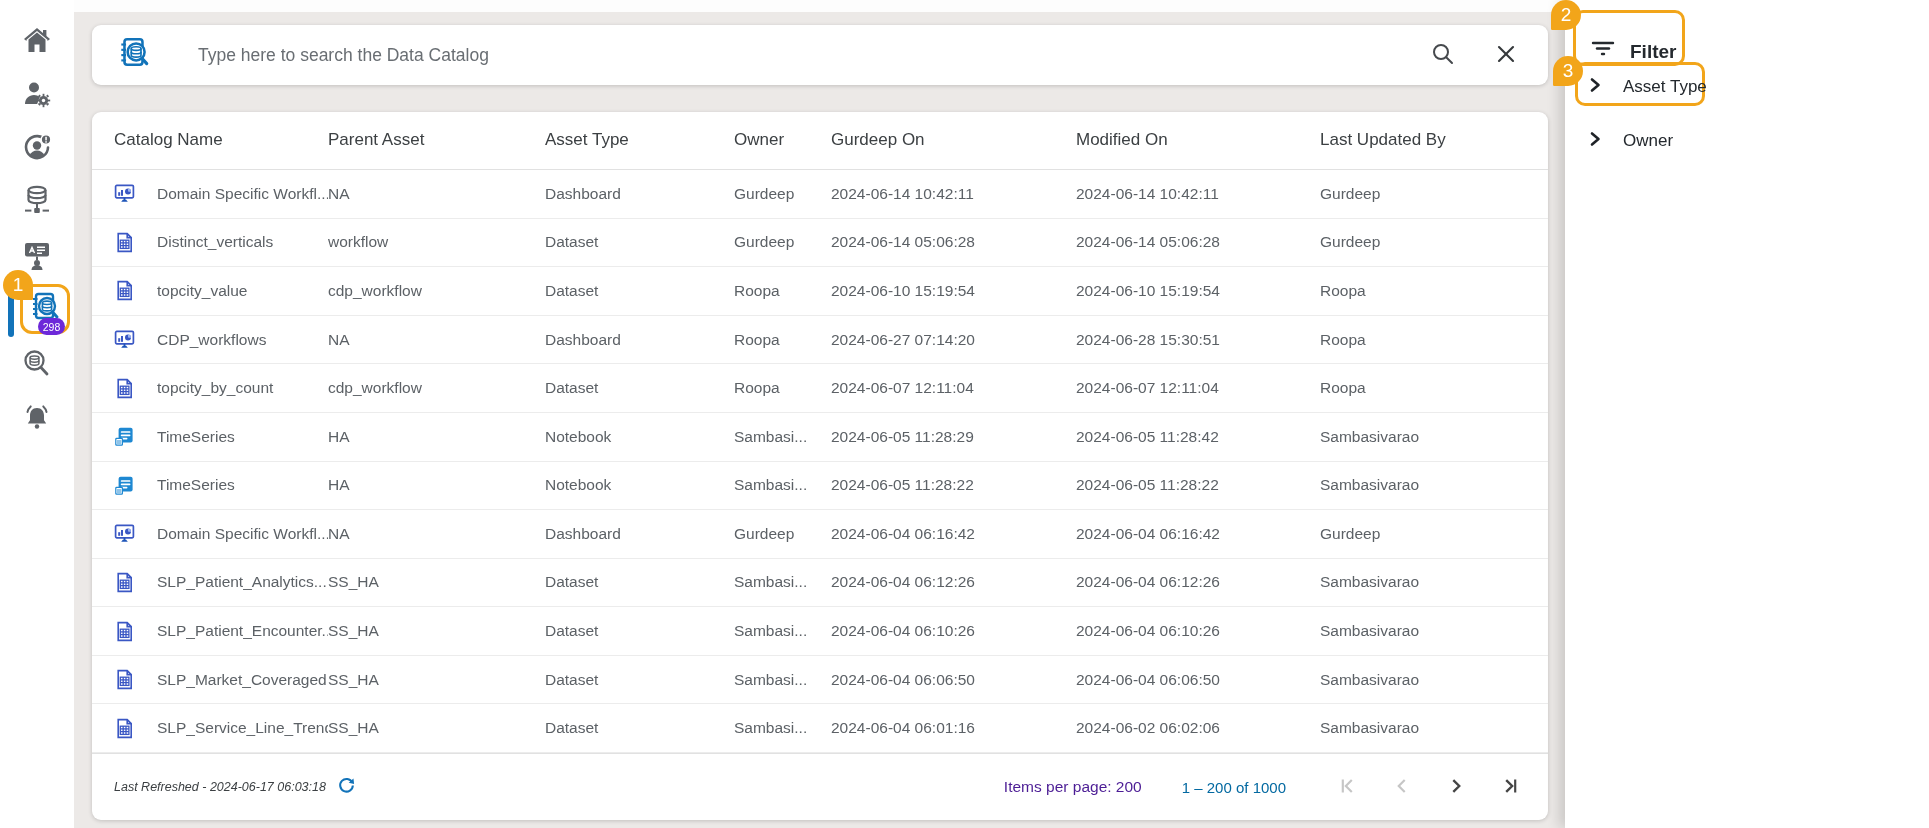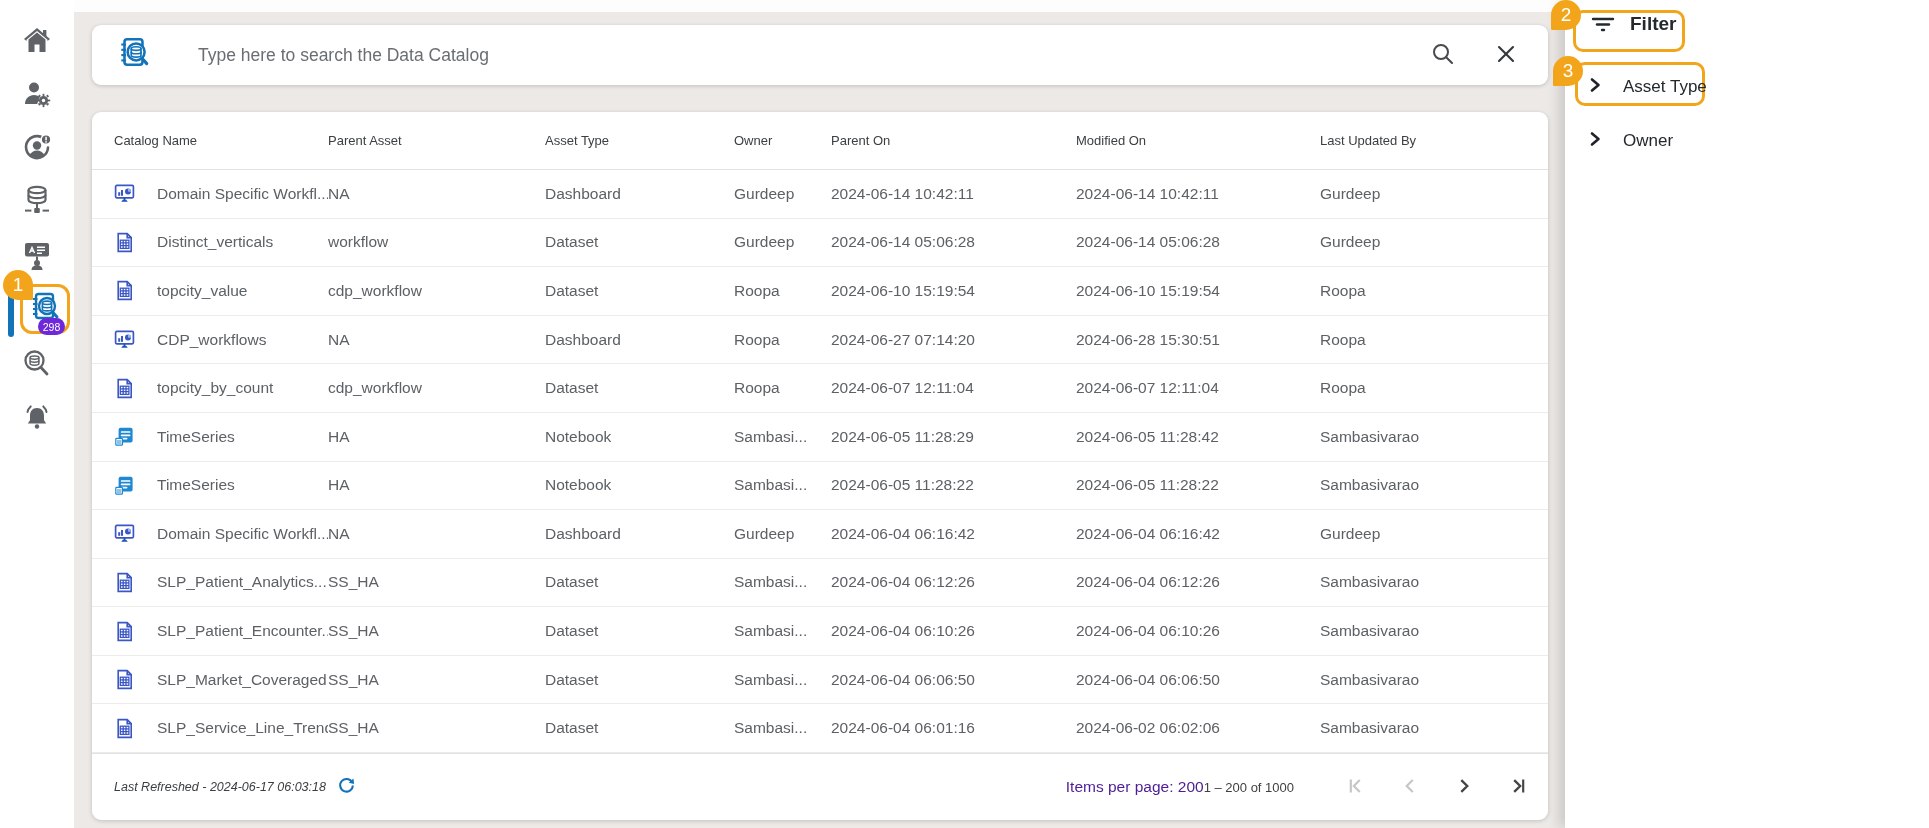--- a/index.html
+++ b/index.html
@@ -31,42 +31,42 @@
   .search-input { flex:1; border:none; outline:none; font-size:17.5px; color:#3c4043; font-family:"Liberation Sans",sans-serif; background:transparent; }
   .search-input::placeholder { color:#696e73; opacity:1; }
   .search-btn, .close-btn { background:none; border:none; cursor:pointer; padding:4px; display:flex; align-items:center; }
   .search-btn { margin-right:30px; }
 
   .table-card { position:absolute; left:18px; top:100px; width:1456px; height:708px; background:#fff; border-radius:9px;
     box-shadow:0 1px 4px rgba(0,0,0,.18); display:flex; flex-direction:column; overflow:hidden; }
 
   .tgrid { display:grid; grid-template-columns:214px 217px 189px 97px 245px 244px 1fr; align-items:center; padding:0 0 0 22px; }
   .thead { height:58px; border-bottom:1px solid #e1e1e1; }
-  .thead .hcell { font-size:13px; color:#3c4043; }
+  .thead .hcell { font-size:17px; color:#3c4043; }
   .trow { height:48.6px; border-bottom:1px solid #ececec; }
   .trow:last-of-type { border-bottom:1px solid #ececec; }
   .tcell { font-size:15.5px; color:#5c6166; white-space:nowrap; overflow:hidden; }
   .name-cell { display:flex; align-items:center; gap:22px; }
   .name-cell .type-icon { flex:0 0 auto; display:flex; }
 
-  .tfooter { margin-top:auto; height:67px; border-top:1px solid #e1e1e1; display:flex; align-items:center; padding:0 16px 0 22px; }
+  .tfooter { margin-top:auto; height:67px; border-top:1px solid #e1e1e1; display:flex; align-items:center; padding:0 24px 0 22px; }
   .refreshed { font-size:12.5px; font-style:italic; color:#3c4043; display:flex; align-items:center; gap:9px; }
   .refresh-btn { background:none; border:none; cursor:pointer; display:flex; padding:2px; }
   .pager { margin-left:auto; display:flex; align-items:center; }
   .pager .ipp { font-size:15.5px; color:#4c1d95; }
-  .pager .range { font-size:13px; color:#404040; }
+  .pager .range { font-size:15px; color:#0369a1; margin-left:40px; }
   .pg-group { display:flex; align-items:center; margin-left:48px; gap:26px; }
   .pg-btn { width:28px; height:28px; background:none; border:none; display:flex; align-items:center; justify-content:center; cursor:pointer; }
   .pg-btn.disabled { cursor:default; }
 
   
   .filter-panel { position:absolute; right:0; top:0; bottom:0; width:364px; background:#fff; z-index:4;
     box-shadow:-6px 0 12px rgba(0,0,0,.14); }
-  .filter-head { position:absolute; left:8px; top:10px; width:112px; height:42px; border:3px solid #f2a51a; border-radius:10px;
-    display:flex; align-items:flex-start; gap:14px; padding:0 10px 0 14px; cursor:pointer; }
+  .filter-head { position:absolute; left:8px; top:10px; width:112px; height:56px; border:3px solid #f2a51a; border-radius:10px;
+    display:flex; align-items:flex-end; gap:14px; padding:0 10px 0 14px; cursor:pointer; }
   .filter-title { font-size:19px; font-weight:700; color:#24292e; }
   .fsection { position:absolute; left:20px; display:flex; align-items:center; gap:18px; cursor:pointer; }
   .fsection .flabel { font-size:17px; color:#24292e; }
   .fsec-assettype { top:75px; }
   .fsec-owner { top:129px; }
   .assettype-outline { position:absolute; left:10px; top:62px; width:130px; height:44px; border:3px solid #f2a51a; border-radius:10px; pointer-events:none; }
 </style>
 </head>
 <body>
 
@@ -237,21 +237,21 @@
       </span>
     </button>
   </div>
 
   <div class="table-card">
     <div class="tgrid thead">
       <div class="hcell">Catalog Name</div>
       <div class="hcell">Parent Asset</div>
       <div class="hcell">Asset Type</div>
       <div class="hcell">Owner</div>
-      <div class="hcell">Parent On</div>
+      <div class="hcell">Gurdeep On</div>
       <div class="hcell">Modified On</div>
       <div class="hcell">Last Updated By</div>
     </div>
 
     <div>
         <div class="tgrid trow">
         <div class="tcell name-cell">
           <span class="type-icon">
             <svg width="21" height="21" viewBox="0 0 21 21">
                 <rect x="1.6" y="2.4" width="17.8" height="12.4" rx="1.2" fill="#fff" stroke="#3a57c4" stroke-width="1.7"></rect>

